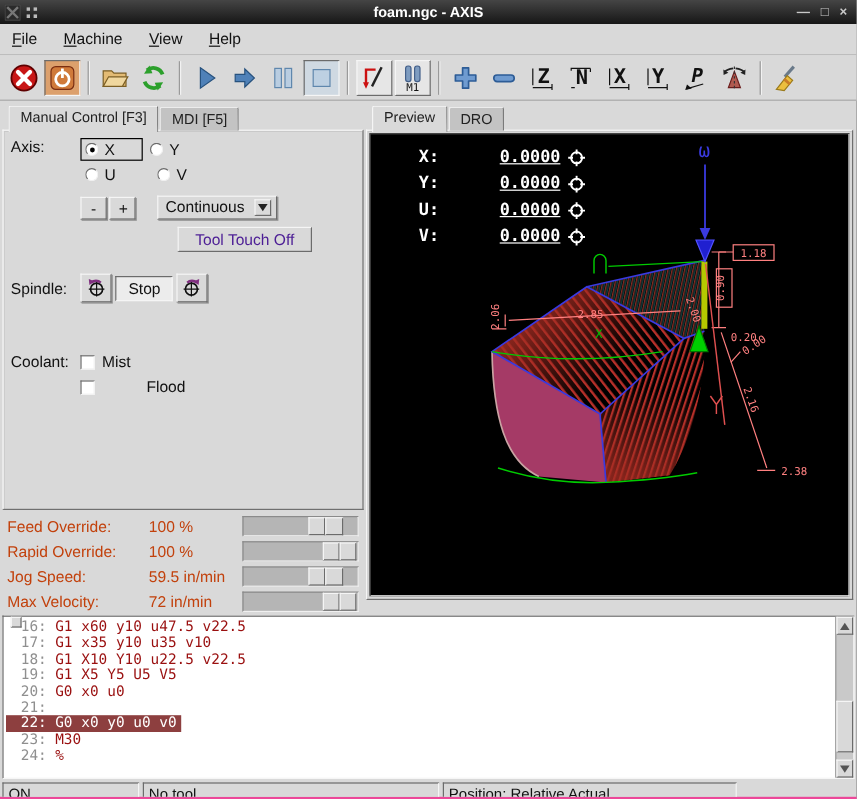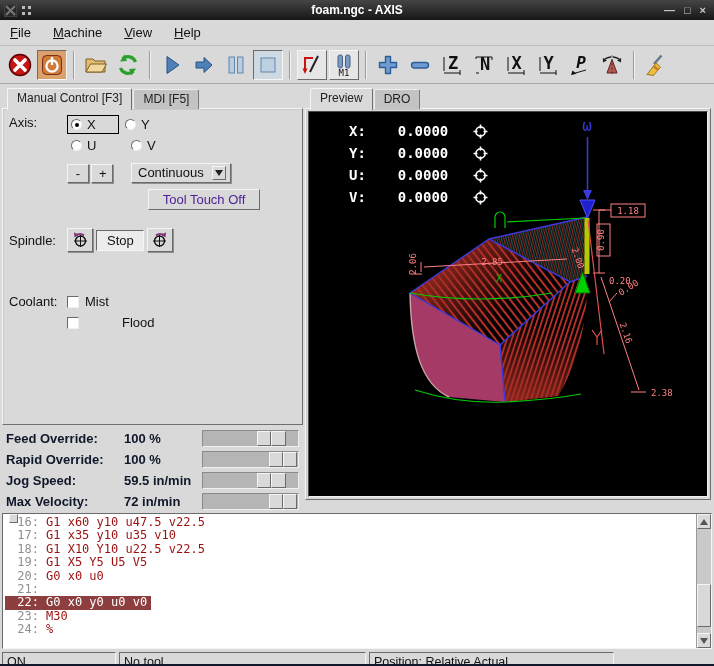--- a/index.html
+++ b/index.html
@@ -1,18 +1,18 @@
 <!DOCTYPE html>
 <html><head>
 <meta charset="utf-8">
 <style>
   html,body{margin:0;padding:0;background:#555;}
   *{box-sizing:border-box;}
   .window{width:714px;height:666px;background:#d9d9d9;font-family:"Liberation Sans",sans-serif;
-          position:relative;overflow:hidden;border-bottom:2px solid #0f172a;}
+          position:relative;overflow:hidden;border-bottom:2px solid #ec4899;}
   
   .titlebar{height:20px;background:linear-gradient(#454545,#161616);display:flex;align-items:center;
             color:#fff;font-size:12px;font-weight:bold;position:relative;}
   .titlebar .ticon{display:flex;align-items:center;gap:5px;margin-left:4px;}
   .titlebar .ttitle{position:absolute;left:0;right:0;text-align:center;pointer-events:none;}
   .titlebar .tbtns{margin-left:auto;display:flex;gap:9px;margin-right:8px;color:#c9c9c9;
                    font-size:11px;font-weight:bold;z-index:2;}
   .titlebar .tbtns span{cursor:default;line-height:12px;}
   
   .menubar{height:26px;display:flex;align-items:center;gap:22px;padding:0 10px;background:#d9d9d9;
@@ -61,36 +61,36 @@
          box-shadow:1px 1px 0 #8f8f8f;background:#d9d9d9;font-size:13px;padding:1px 4px 2px 6px;gap:8px;}
   .combo .arrowbox{width:14px;height:14px;display:flex;align-items:center;justify-content:center;
          border:1px solid;border-color:#f5f5f5 #6b6b6b #6b6b6b #f5f5f5;}
   .combo .arrowbox::after{content:"";border:4px solid transparent;border-top:6px solid #222;margin-top:5px;}
   .chk{width:12px;height:12px;background:#fff;border:1px solid;border-color:#6b6b6b #f0f0f0 #f0f0f0 #6b6b6b;
        display:inline-block;margin-right:6px;}
   .spbtn{width:26px;height:24px;display:flex;align-items:center;justify-content:center;background:#d9d9d9;
          border:1px solid;border-color:#f5f5f5 #6b6b6b #6b6b6b #f5f5f5;box-shadow:1px 1px 0 #8f8f8f;}
   
   .sliders{padding:3px 2px 0 4px;}
-  .srow{display:grid;grid-template-columns:118px 78px 1fr;align-items:center;height:21px;font-size:13px;color:#0f172a;font-weight:bold;}
+  .srow{display:grid;grid-template-columns:118px 78px 1fr;align-items:center;height:21px;font-size:13px;color:#c2410c;}
   .sval{text-align:left;padding-right:8px;}
   .strough{position:relative;height:17px;background:#b5b5b5;border:1px solid;
            border-color:#8a8a8a #f0f0f0 #f0f0f0 #8a8a8a;margin-right:2px;}
   .shandle{position:absolute;top:0;height:15px;width:30%;background:#d9d9d9;display:flex;}
   .shandle div{flex:1;border:1px solid;border-color:#f5f5f5 #6b6b6b #6b6b6b #f5f5f5;}
   .sash{width:9px;height:9px;margin:2px 0 0 3px;background:#d9d9d9;border:1px solid;
         border-color:#f5f5f5 #6b6b6b #6b6b6b #f5f5f5;}
   
   .canvas{position:relative;width:100%;height:100%;background:#000;border:1px solid;
           border-color:#4a4a4a #efefef #efefef #4a4a4a;overflow:hidden;}
   .dro{position:absolute;left:40px;top:8px;font-family:"DejaVu Sans Mono",monospace;font-size:14px;
        font-weight:bold;color:#fff;}
   .drorow{display:flex;align-items:center;height:22px;}
   .drorow .ax{width:30px;}
-  .drorow .val{width:88px;text-align:center;margin-right:6px;}
+  .drorow .val{width:88px;text-align:right;margin-right:6px;text-decoration:underline;}
   
   .gcodewrap{height:136px;margin:2px 2px 0 2px;display:flex;border:1px solid;
              border-color:#6b6b6b #f5f5f5 #f5f5f5 #6b6b6b;background:#fff;}
   .gcode{flex:1;font-family:"DejaVu Sans Mono",monospace;font-size:12px;line-height:13.4px;
          padding:2px 0 0 2px;color:#9a1010;overflow:hidden;}
   .gline{display:flex;width:max-content;padding-right:4px;}
   .gline .ln{width:34px;text-align:right;color:#8f8f8f;margin-right:7px;}
   .gline.active{background:#8d3f3f;}
   .gline.active .ln,.gline.active .code{color:#fff;}
   .vscroll{width:15px;background:#c9c9c9;border-left:1px solid #9a9a9a;display:flex;flex-direction:column;position:relative;}

